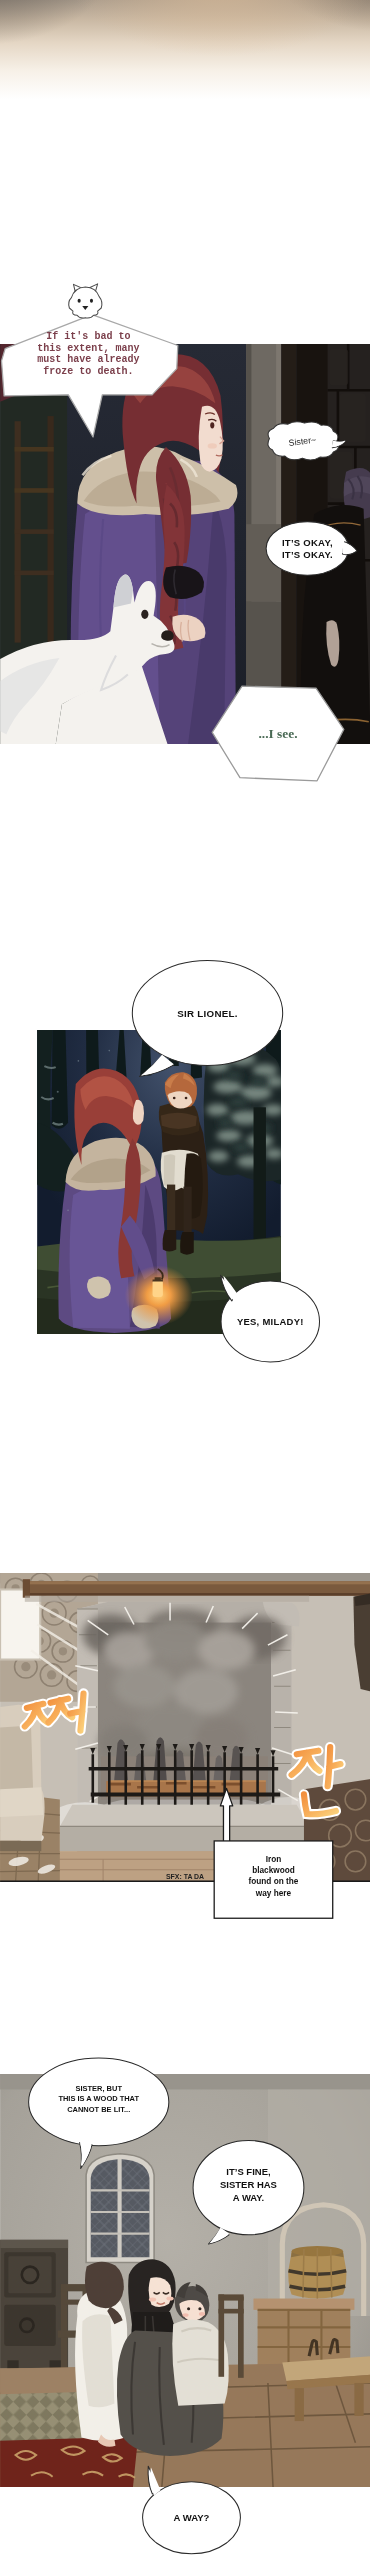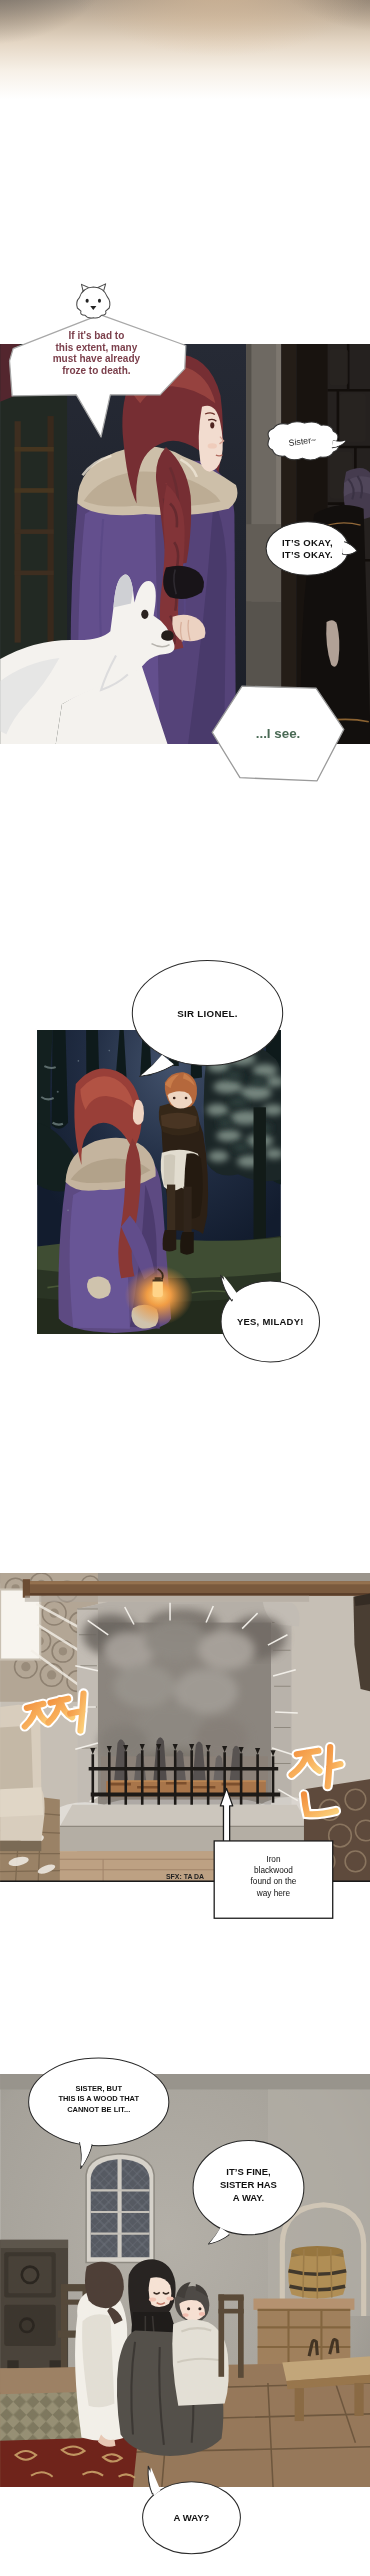--- a/index.html
+++ b/index.html
@@ -107,21 +107,21 @@
  <path d="M220,512 Q224,458 238,450 Q252,440 258,478 L254,504 Z" fill="#cfd0d4"></path>
  <ellipse cx="281" cy="525" rx="7" ry="9" fill="#2a2320"></ellipse>
  <path d="M326,556 q13,2 11,13 q-2,9 -15,7 q-11,-2 -9,-11 q2,-9 13,-9 z" fill="#241e1b"></path>
  <path d="M294,582 q20,11 35,2" stroke="#b7b4ae" stroke-width="3" fill="none"></path>
  <path d="M335,530 q28,-10 52,6 q16,14 10,34 q-22,12 -48,4 q-18,-14 -14,-44 z" fill="#ecd2c2"></path>
  <path d="M352,540 q-4,18 2,38 M366,536 q-3,18 3,40" stroke="#d8b09c" stroke-width="2.5" fill="none"></path>
  <path d="M225,605 Q205,642 196,672 Q226,662 248,642" fill="none" stroke="#d6d6d8" stroke-width="4" opacity=".8"></path>
 </svg>
 </div>
 
-<div class="abs" style="left:8px;top:281px;width:185px;height:165px;">
+<div class="abs" style="left:0;top:281px;width:185px;height:165px;font-family:Liberation Mono, monospace;">
 <svg width="185" height="165" viewBox="0 0 360 320" style="display:block">
  <path d="M179,65 L346,125 L344,170 L296,221 L199,221 L181,303 L133,221 L8,223 L3,155 L10,131 Z" fill="#ffffff" stroke="#a8a8a8" stroke-width="2.5" stroke-linejoin="round"></path>
 
  <g transform="translate(-13,0)">
   <path d="M161,27 L156,6 L174,14 Z" fill="#fff" stroke="#4a4a4a" stroke-width="2" stroke-linejoin="round"></path>
   <path d="M197,26 L203,5 L186,13 Z" fill="#fff" stroke="#4a4a4a" stroke-width="2" stroke-linejoin="round"></path>
   <path d="M152,32 Q158,12 179,11 Q200,12 206,30 Q214,40 210,52 L203,58 Q206,66 195,66 Q190,73 179,71 Q168,73 163,66 Q152,66 155,58 L148,52 Q144,40 152,32 z" fill="#fff" stroke="#4a4a4a" stroke-width="2" stroke-linejoin="round"></path>
   <ellipse cx="167" cy="38" rx="3" ry="4" fill="#222"></ellipse>
   <ellipse cx="191" cy="38" rx="3" ry="4" fill="#222"></ellipse>
   <path d="M173,48 h12 l-6,8 z" fill="#222"></path>
@@ -145,21 +145,21 @@
 <div class="abs" style="left:262px;top:519px;width:98px;height:62px;">
 <svg width="98" height="62" viewBox="0 0 190 120" style="display:block">
  <ellipse cx="88" cy="57" rx="80" ry="52" fill="#fff" stroke="#2a2a2a" stroke-width="2"></ellipse>
  <path d="M160,44 Q176,50 184,62 Q170,72 156,68 z" fill="#fff" stroke="#2a2a2a" stroke-width="2" stroke-linejoin="round"></path>
  <path d="M158,46 Q172,52 180,61 Q169,69 157,65 z" fill="#fff" stroke="#fff" stroke-width="3"></path>
  <text x="88" y="52" text-anchor="middle" font-size="18.5" fill="#111" font-weight="bold" letter-spacing=".5">IT’S OKAY,</text>
  <text x="88" y="76" text-anchor="middle" font-size="18.5" fill="#111" font-weight="bold" letter-spacing=".5">IT’S OKAY.</text>
 </svg>
 </div>
 
-<div class="abs" style="left:208px;top:680px;width:140px;height:109px;">
+<div class="abs" style="left:208px;top:680px;width:140px;height:109px;font-family:Liberation Serif, serif;">
 <svg width="140" height="109" viewBox="0 0 272 212" style="display:block">
  <path d="M66,12 L210,16 L264,96 L212,196 L62,190 L8,102 Z" fill="#ffffff" stroke="#9a9a9a" stroke-width="2.5" stroke-linejoin="round"></path>
  <text x="136" y="112" text-anchor="middle" font-size="26" fill="#4a6a55" font-weight="bold">...I see.</text>
 </svg>
 </div>
 
 <div class="abs" id="panel2" style="left:37px;top:1030px;width:244px;height:304px;">
 <svg width="244" height="304" viewBox="0 0 473 590" style="display:block">
  <defs>
   <radialGradient id="p2glow" cx=".55" cy=".12" r=".65">
@@ -496,21 +496,21 @@
    <path d="M590,430 Q592,452 596,468 Q620,470 652,462"></path>
   </g>
  </g>
 
  <text x="322" y="594" font-size="13.5" fill="#222" font-weight="bold">SFX: TA DA</text>
 
  <rect x="0" y="597" width="720" height="3" fill="#1a1a1a"></rect>
 </svg>
 </div>
 
-<div class="abs" style="left:208px;top:1783px;width:134px;height:137px;">
+<div class="abs" style="left:208px;top:1783px;width:134px;height:137px;font-weight:bold;">
 <svg width="134" height="137" viewBox="0 0 260 265" style="display:block">
  <path d="M24,44 L36,10 L48,44 L42,44 L42,118 L30,118 L30,44 z" fill="#fff" stroke="#1a1a1a" stroke-width="2.5" stroke-linejoin="round"></path>
  <rect x="12" y="112" width="230" height="150" fill="#fff" stroke="#1a1a1a" stroke-width="2.5"></rect>
  <text x="127" y="152" text-anchor="middle" font-size="16" fill="#111">Iron</text>
  <text x="127" y="174" text-anchor="middle" font-size="16" fill="#111">blackwood</text>
  <text x="127" y="196" text-anchor="middle" font-size="16" fill="#111">found on the</text>
  <text x="127" y="218" text-anchor="middle" font-size="16" fill="#111">way here</text>
 </svg>
 </div>
 

